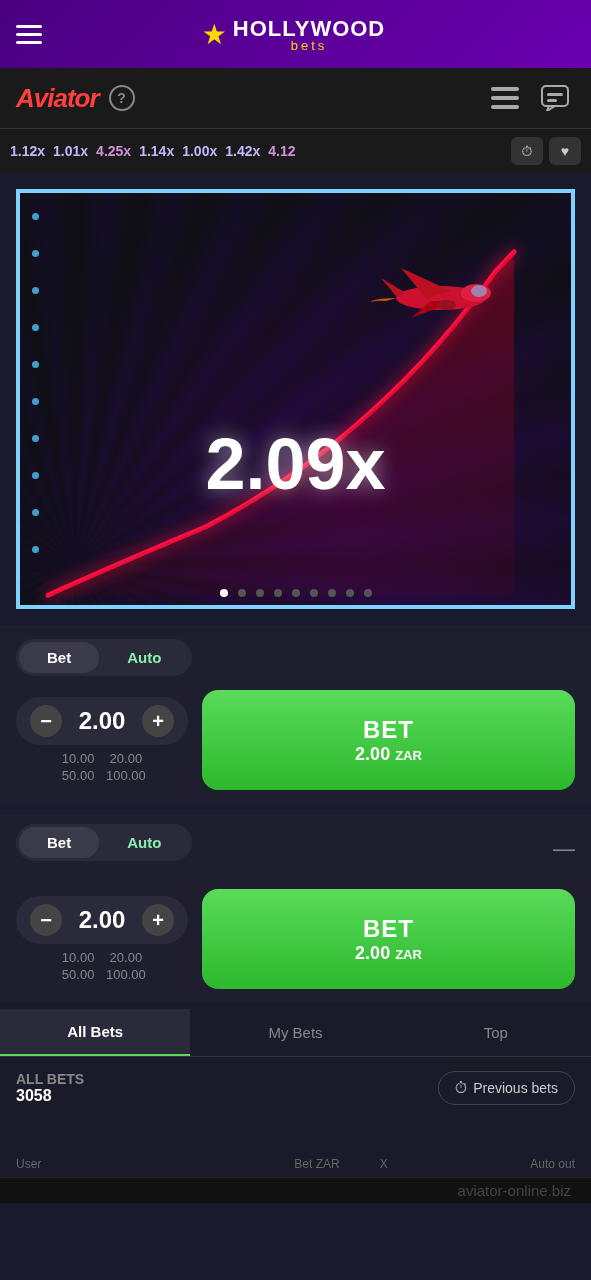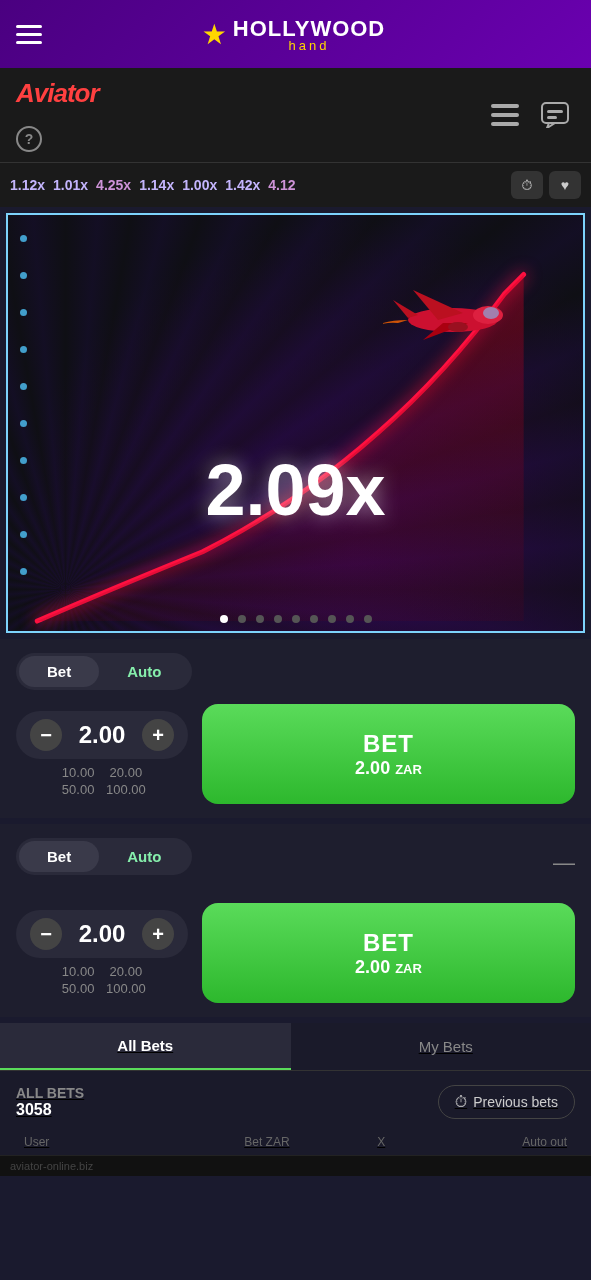--- a/index.html
+++ b/index.html
@@ -68,22 +68,22 @@
     .game-header {
       background: #1a1a1a;
       display: flex;
       align-items: center;
       justify-content: space-between;
       padding: 10px 16px;
       border-bottom: 1px solid #333;
     }
     .aviator-brand {
       display: flex;
-      gap: 17px;
-      flex-direction: column;
+      align-items: center;
+      gap: 10px;
     }
     .aviator-title {
       font-size: 26px;
       font-style: italic;
       font-weight: 900;
       color: #ff4040;
       letter-spacing: -1px;
     }
     .help-btn {
       width: 26px;
@@ -145,25 +145,25 @@
       display: flex;
       align-items: center;
       justify-content: center;
       color: #ccc;
       font-size: 14px;
     }
 
     
     .game-canvas {
       background: #0d0d18;
-      margin: 6px;
+      margin: 16px;
       position: relative;
       height: 420px;
       overflow: hidden;
-      border: 2px solid #7dd3fc;
+      border: 4px solid #7dd3fc;
     }
     .canvas-dots-left {
       position: absolute;
       left: 12px;
       top: 20px;
       display: flex;
       flex-direction: column;
       gap: 30px;
     }
     .dot {
@@ -363,21 +363,20 @@
       color: #888;
       cursor: pointer;
       line-height: 1;
       padding-bottom: 2px;
     }
 
     
     .all-bets-section {
       background: #1a1a2a;
       margin-top: 6px;
-      text-decoration: underline;
     }
     .bets-tabs-row {
       display: flex;
       border-bottom: 1px solid #333;
     }
     .bets-tab {
       flex: 1;
       padding: 14px 10px;
       text-align: center;
       font-size: 15px;
@@ -422,52 +421,54 @@
       background: transparent;
       border: 1px solid #444;
       border-radius: 20px;
       padding: 7px 16px;
       cursor: pointer;
       color: #ccc;
       font-size: 14px;
     }
     .table-header-row {
       display: flex;
-      padding: 6px 24px;
+      padding: 6px 16px;
       font-size: 12px;
       color: #666;
       border-bottom: 1px solid #222;
+      margin-top: 36px;
     }
     .col-user { flex: 1.2; }
-    .col-bet { flex: 1; text-align: center; }
+    .col-bet { flex: 1; text-align: right; }
     .col-x { flex: 0.6; text-align: center; }
     .col-cash { flex: 1; text-align: right; }
 
     
     .watermark {
-      padding: 4px 10px;
-      font-size: 11px;
+      text-align: right;
+      padding: 4px 20px;
+      font-size: 15px;
       color: #444;
       background: #111;
     }
   </style>
 </head>
 <body>
 
 <div class="top-nav">
   <div class="hamburger-icon">
     <span></span>
       <span></span>
       <span></span>
   </div>
   <div class="logo-area">
     <div class="star-icon">★</div>
     <div class="logo-text">
       <span class="hw">HOLLYWOOD</span>
-      <span class="bets">hand</span>
+      <span class="bets">bets</span>
     </div>
   </div>
   <div class="top-nav-right"></div>
 </div>
 
 <div class="game-header">
   <div class="aviator-brand">
     <span class="aviator-title">Aviator</span>
     <button class="help-btn">?</button>
   </div>
@@ -625,20 +626,21 @@
         <span>2.00</span> <span class="zar">ZAR</span>
       </span>
     </button>
   </div>
 </div>
 
 <div class="all-bets-section">
   <div class="bets-tabs-row">
     <button class="bets-tab active">All Bets</button>
     <button class="bets-tab inactive">My Bets</button>
+    <button class="bets-tab inactive">Top</button>
   </div>
   <div class="bets-info-row">
     <div class="bets-count-area">
       <span class="bets-label">ALL BETS</span>
       <span class="bets-count">3058</span>
     </div>
     <button class="prev-hand-btn">
       <span style="font-size:16px;">⏱</span>
       <span>Previous bets</span>
     </button>

